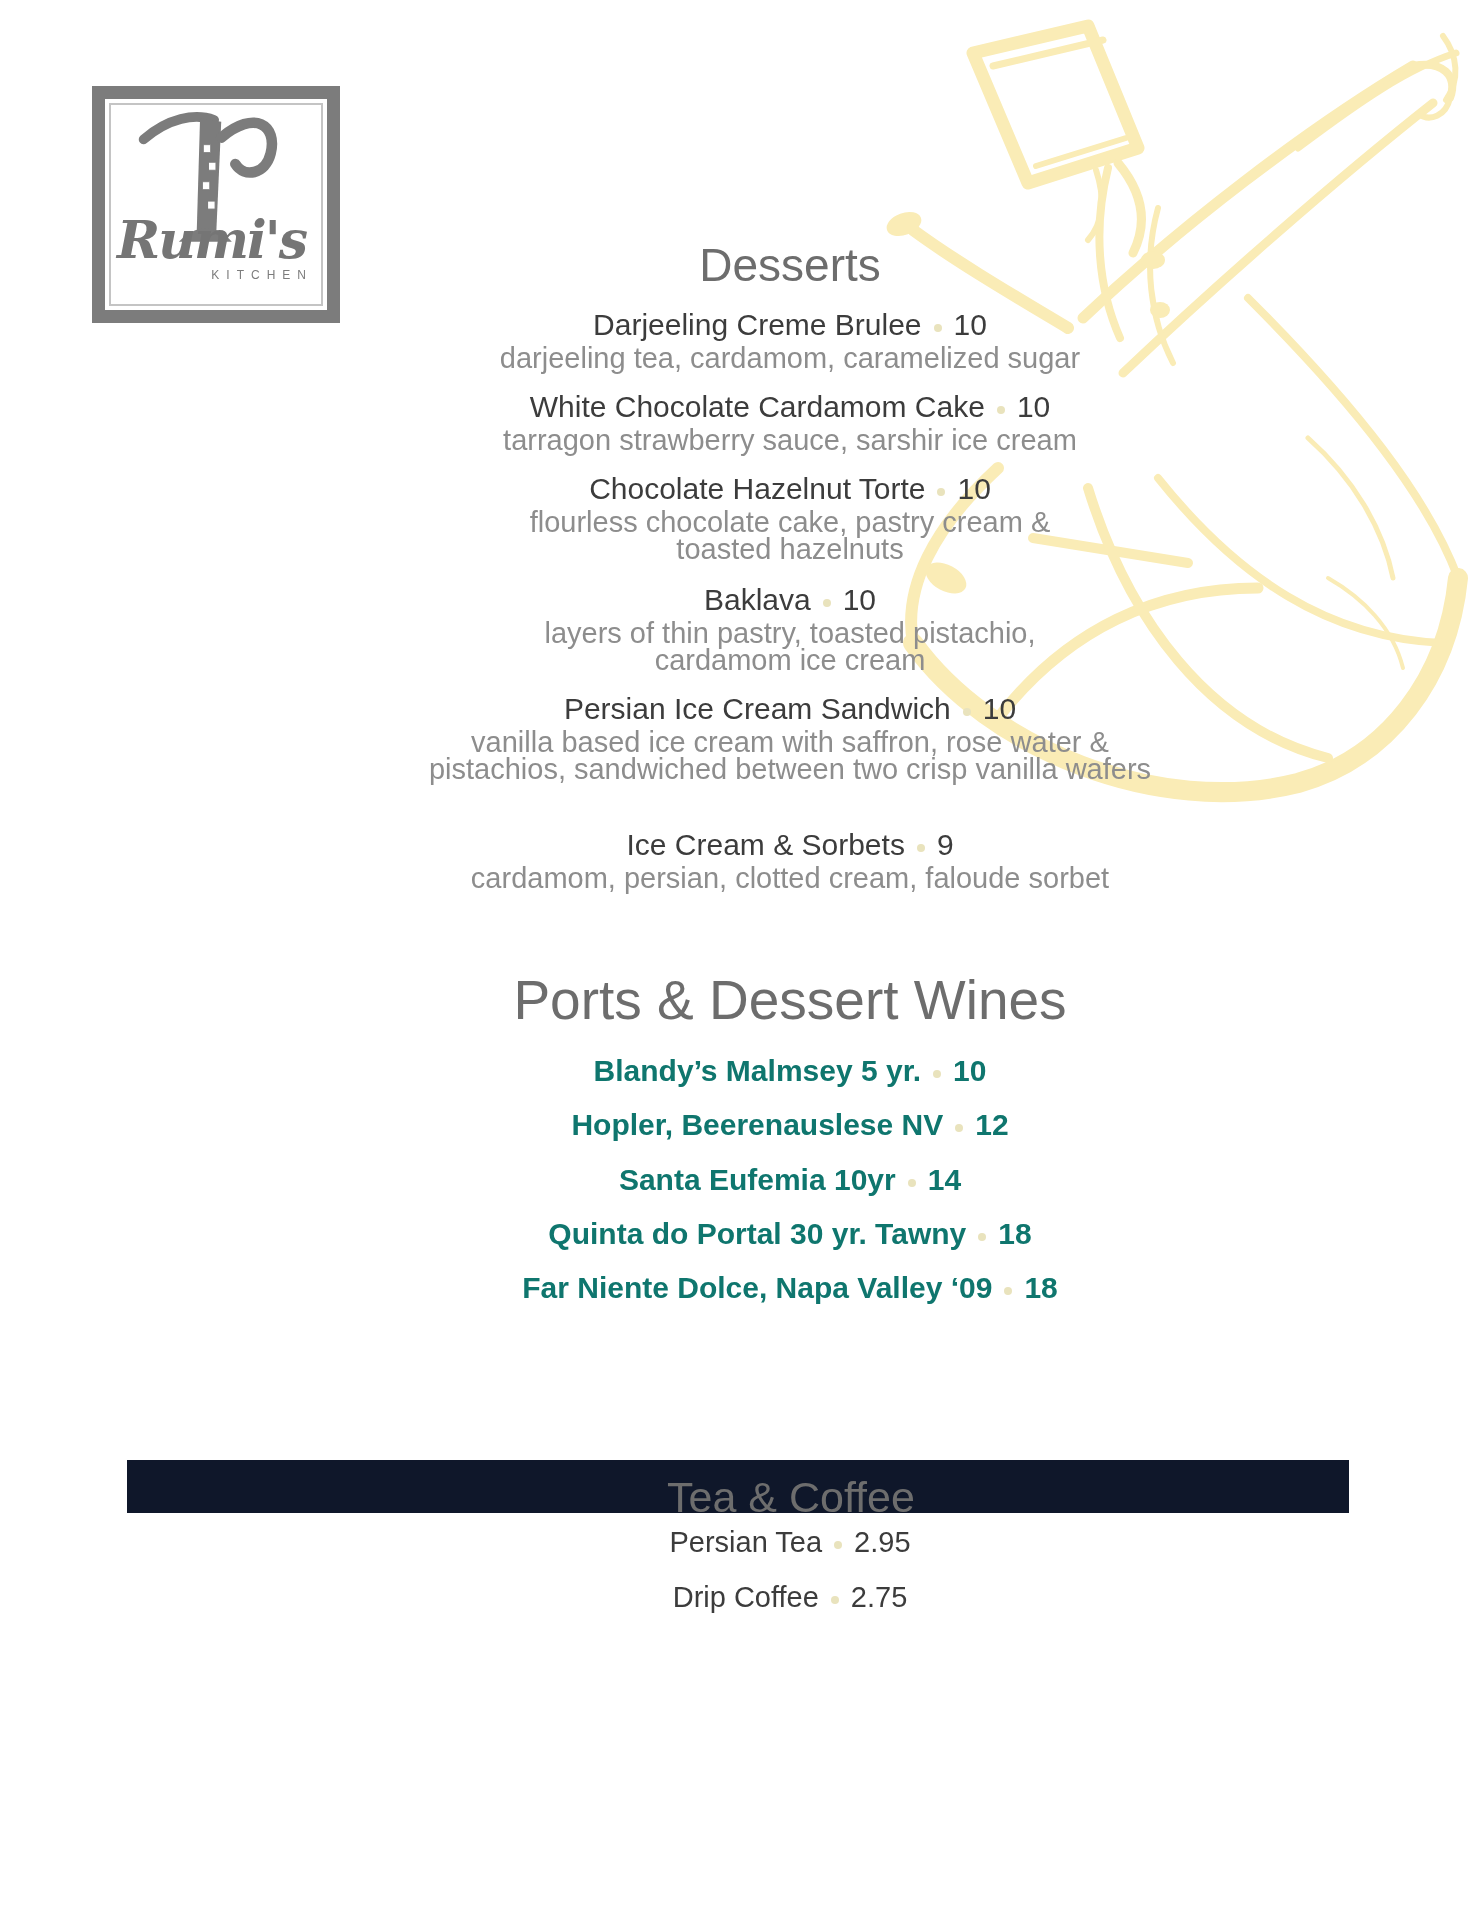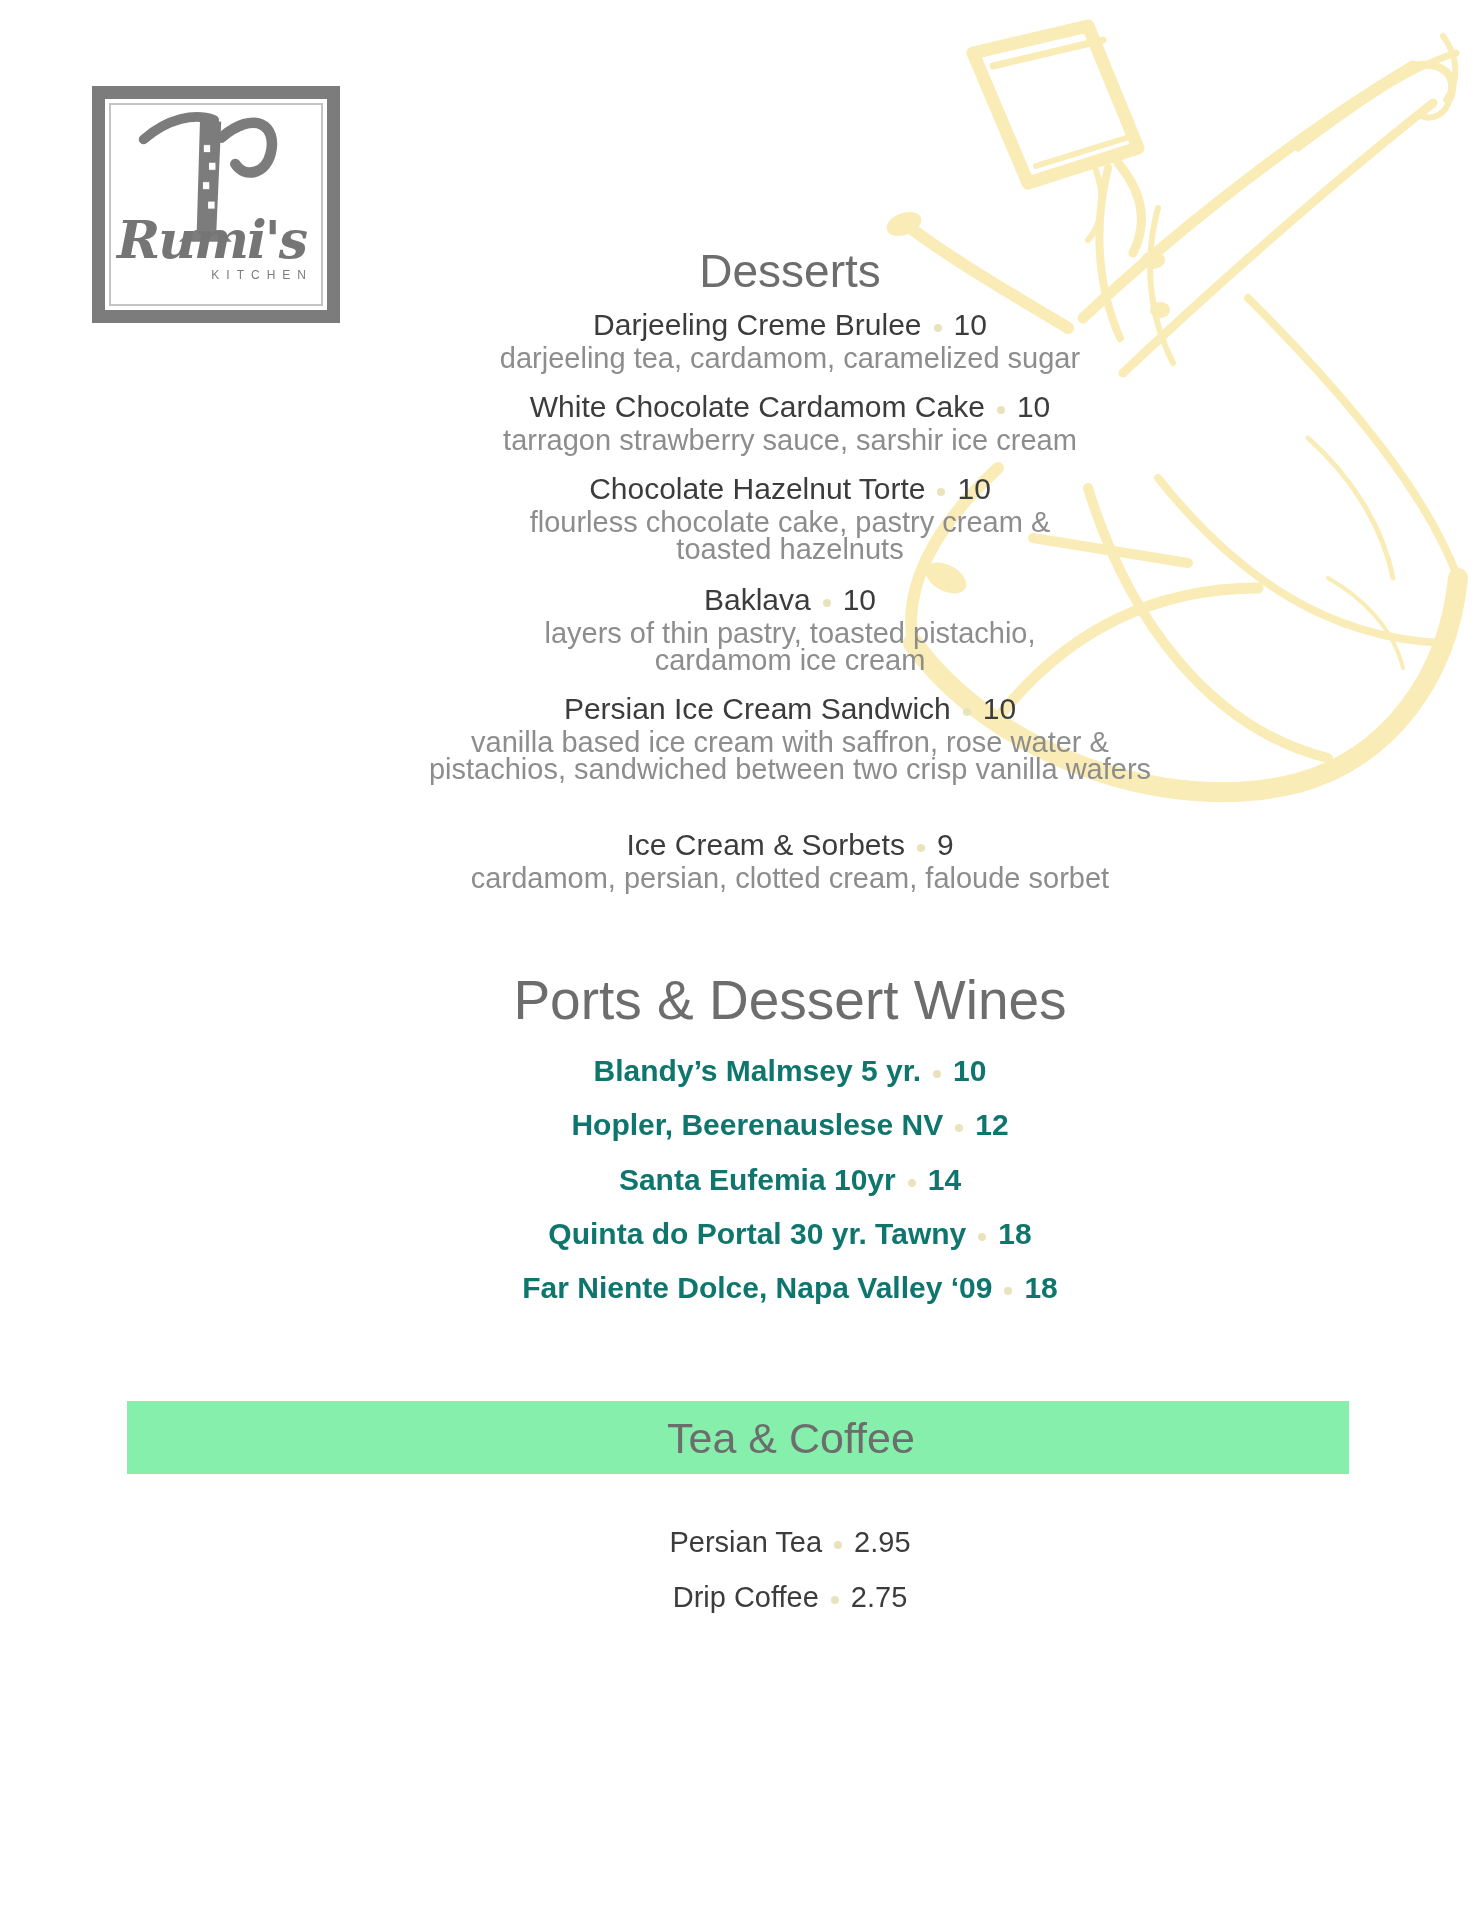--- a/index.html
+++ b/index.html
@@ -28,35 +28,35 @@
   }
   .logo-kitchen {
     position:absolute; right:14px; bottom:28px;
     font-size:12px; letter-spacing:7px; color:#7c7c7c;
   }
 
   
   .col { position:absolute; left:240px; width:1100px; text-align:center; z-index:1; }
 
   .section-title { color:#6d6d6d; font-weight:normal; }
-  .desserts-title { top:238px; font-size:46px;margin-top:6px; }
+  .desserts-title { top:238px; font-size:46px; }
   .ports-title    { top:968px; font-size:55px; }
 
   .menu-item { position:absolute; left:240px; width:1100px; text-align:center; z-index:1; }
   .item-line { font-size:30px; color:#3c3c3c; line-height:34px; }
   .item-desc { font-size:29px; color:#8d8d8d; line-height:27px; margin-top:3px; white-space:pre-line; }
   .dot {
     display:inline-block; width:8px; height:8px; border-radius:50%;
     background:#e9e3bd; margin:0 12px; vertical-align:3px;
   }
   .wine-line { font-size:30px; color:#0f766e; line-height:36px;font-weight:bold; }
 
   .tea-banner {
-    position:absolute; left:127px; top:1401px; width:1222px; height:73px;
-    background:#86efac; z-index:1;
+    position:absolute; left:127px; top:1460px; width:1222px; height:53px;
+    background:#0f172a; z-index:1;
   }
   .tea-title {
     position:absolute; left:0; top:13px; width:100%; padding-left:106px;
     text-align:center; font-size:43px; color:#6d6d6d; font-weight:normal;
   }
   .tea-item-line { font-size:29px; color:#3c3c3c; line-height:34px; }
 </style>
 </head>
 <body>
 

